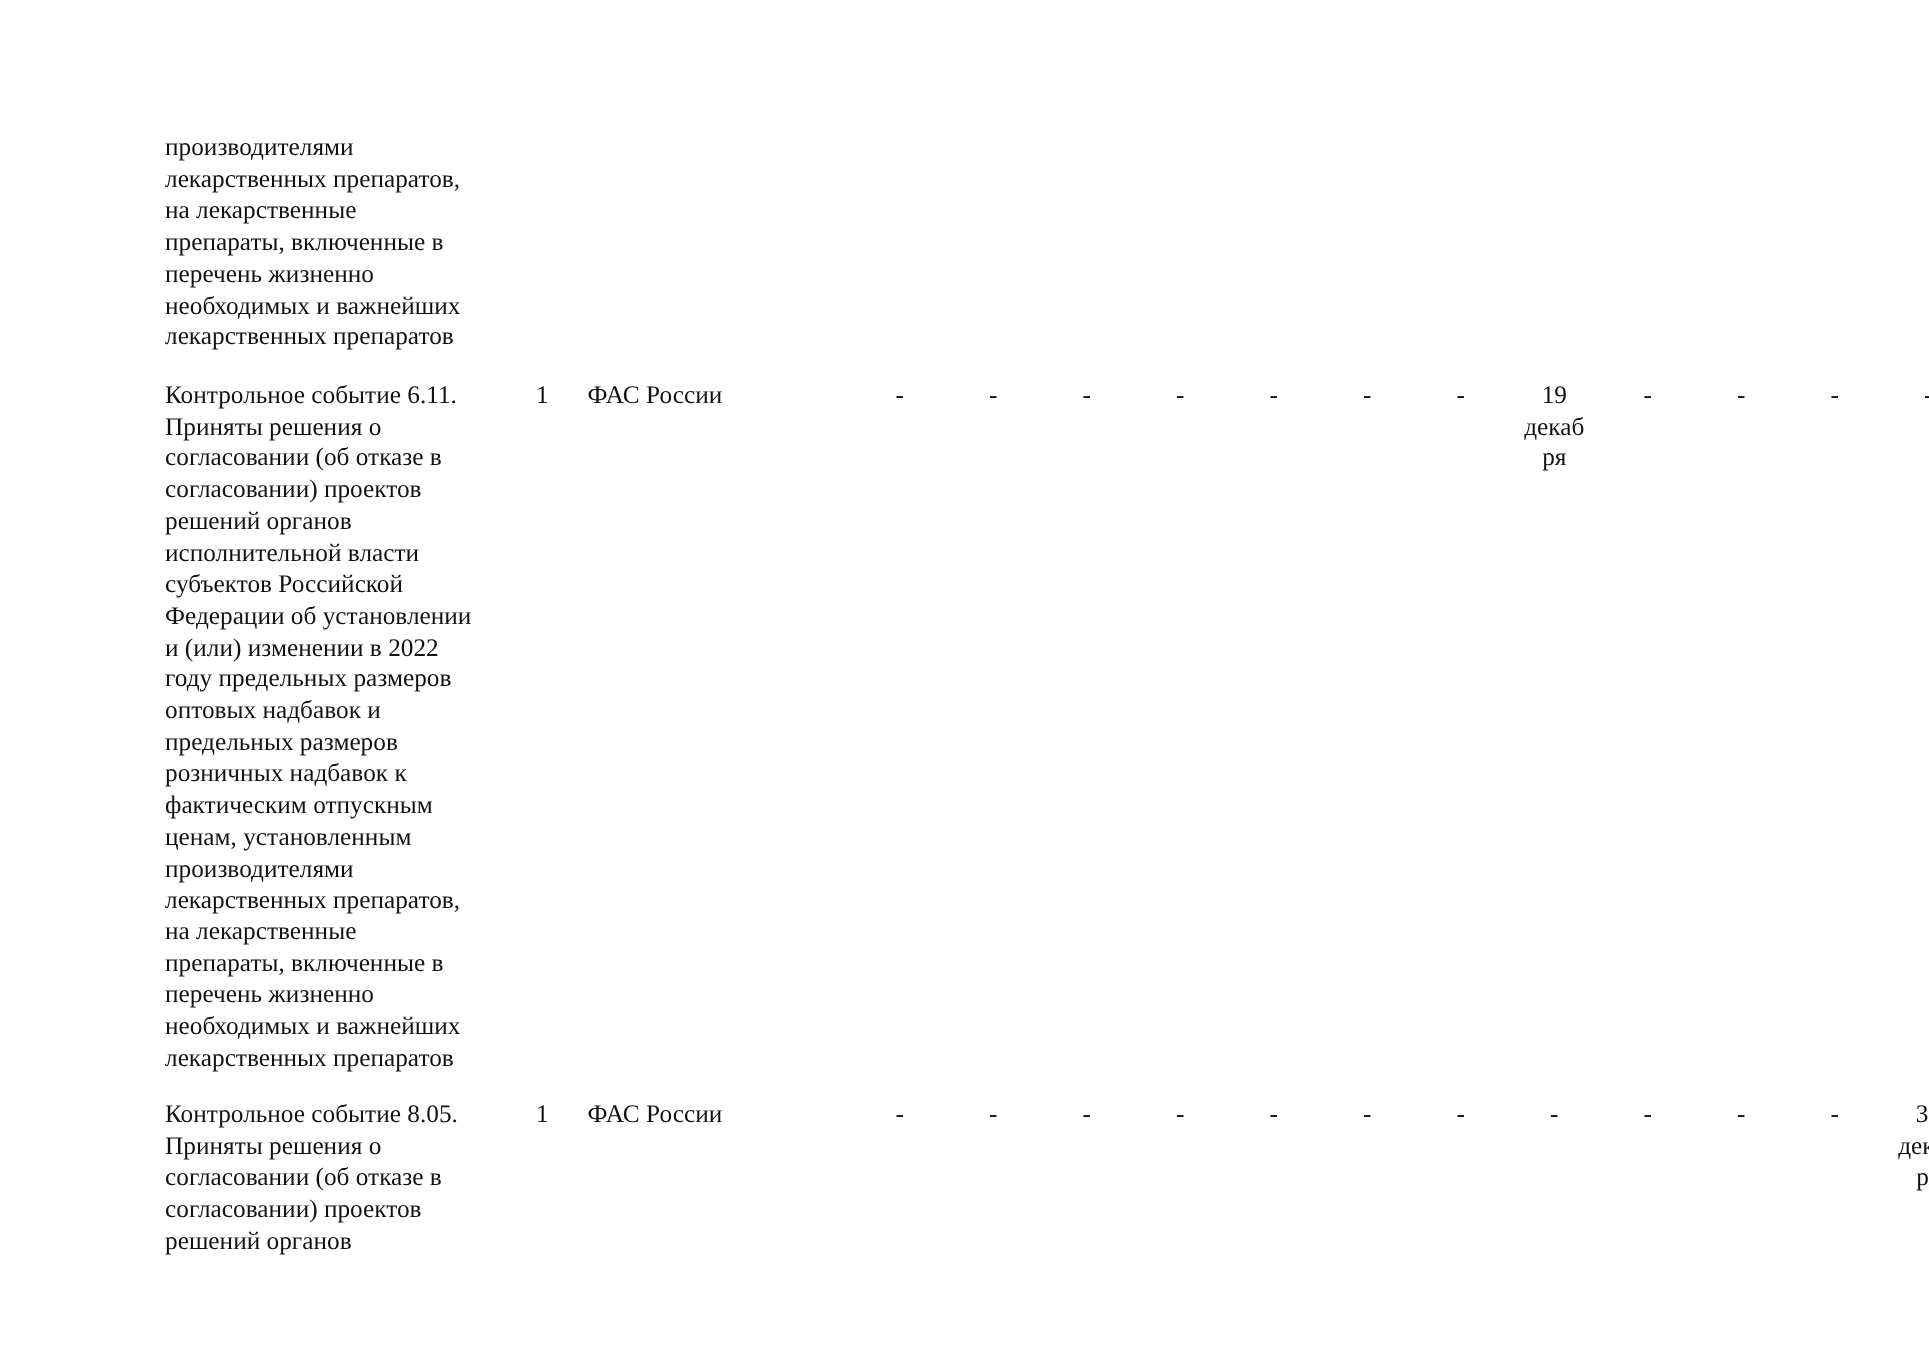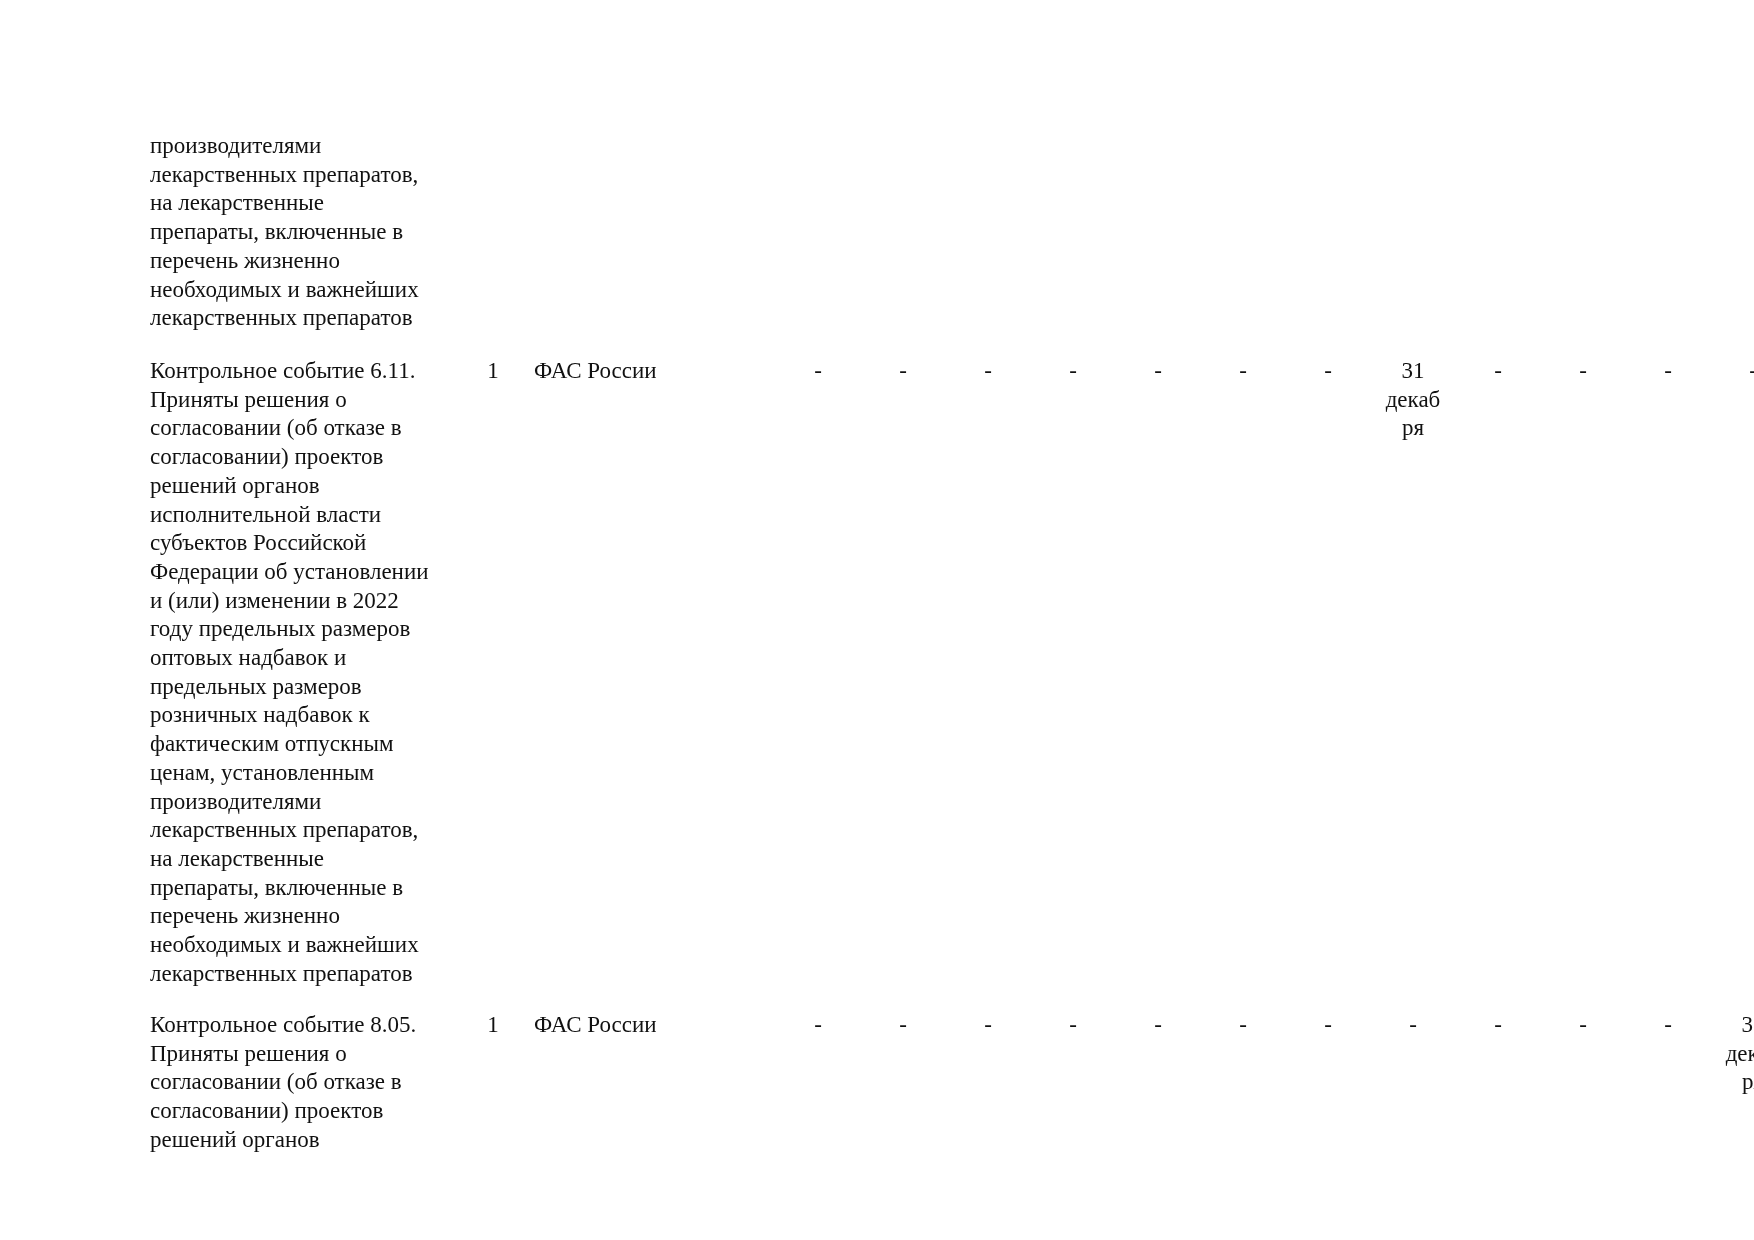--- a/index.html
+++ b/index.html
@@ -2,21 +2,21 @@
 <html><head>
 <meta charset="utf-8">
 <style>
   html, body { margin: 0; padding: 0; }
   body {
     width: 1754px; height: 1240px; overflow: hidden; position: relative;
     background: #ffffff; color: #111111;
     font-family: "Liberation Serif", "DejaVu Serif", serif;
     font-size: 23px; line-height: 28.7px;
   }
-  .page { position: absolute; left: 0; top: 16px; width: 1754px; height: 1208px; overflow: hidden; font-family: Liberation Serif, serif; }
+  .page { position: absolute; left: 0; top: 4px; width: 1754px; height: 1208px; overflow: hidden; font-family: Liberation Serif, serif; }
   .block { position: absolute; left: 150px; }
   .name-cell { width: 320px; white-space: pre-line; }
   .num-cell { position: absolute; left: 480px; width: 26px; text-align: center; top: 0; }
   .org-cell { position: absolute; left: 534px; top: 0; white-space: nowrap; }
   .date-cell { position: absolute; top: 0; width: 70px; text-align: center; white-space: pre-line; }
 </style>
 </head>
 <body>
 
 <div class="page">
@@ -56,21 +56,21 @@
 лекарственных препаратов</div>
     <div class="num-cell" style="left:330px;">1</div>
     <div class="org-cell" style="left:384px;">ФАС России</div>
     <div class="date-cell" style="left:633px;">-</div>
     <div class="date-cell" style="left:718px;">-</div>
     <div class="date-cell" style="left:803px;">-</div>
     <div class="date-cell" style="left:888px;">-</div>
     <div class="date-cell" style="left:973px;">-</div>
     <div class="date-cell" style="left:1058px;">-</div>
     <div class="date-cell" style="left:1143px;">-</div>
-    <div class="date-cell" style="left:1228px;">31
+    <div class="date-cell" style="left:1228px;">19
 декаб
 ря</div>
     <div class="date-cell" style="left:1313px;">-</div>
     <div class="date-cell" style="left:1398px;">-</div>
     <div class="date-cell" style="left:1483px;">-</div>
     <div class="date-cell" style="left:1568px;">-</div>
   </div>
 
   <div class="block" style="top:995px;">
     <div class="name-cell">Контрольное событие 8.05.

